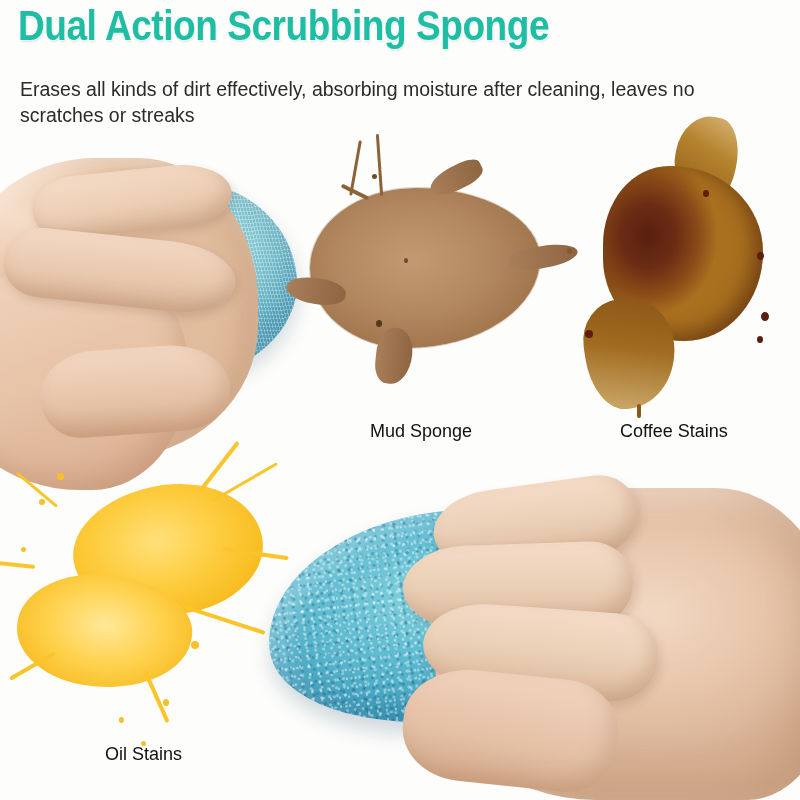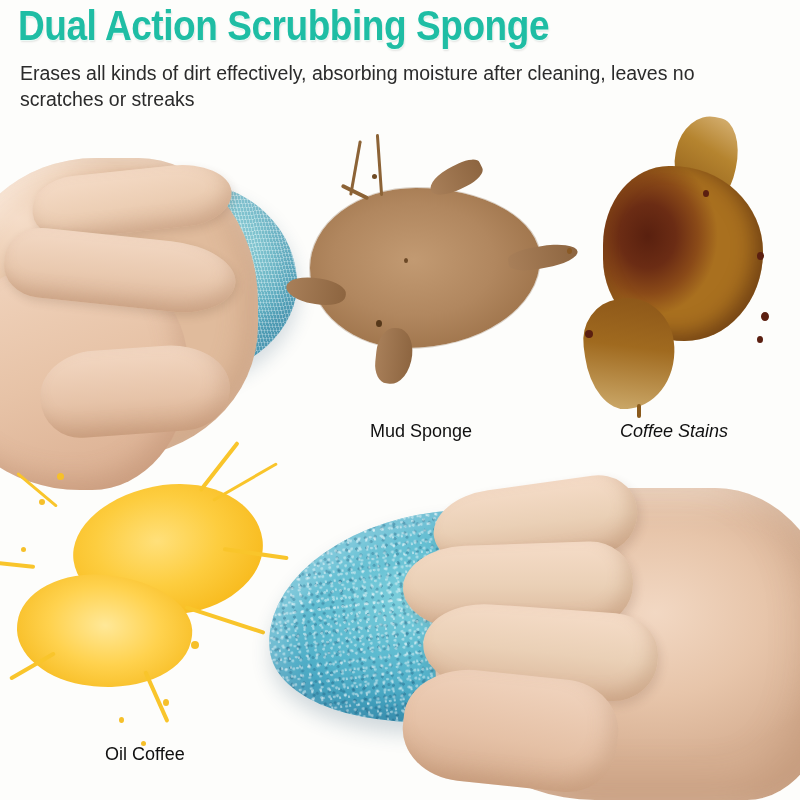--- a/index.html
+++ b/index.html
@@ -21,38 +21,38 @@
     font-size:43px;
     line-height:46px;
     letter-spacing:-0.5px;
     transform:scaleX(0.86);
     transform-origin:left top;
     color:#1fbda4;
     text-shadow:0 1px 0 #e9fbf6, 1px 2px 2px rgba(0,0,0,0.10);
     white-space:nowrap;
   }
   .subhead{
-    position:absolute;left:20px;top:60px;
+    position:absolute;left:20px;top:76px;
     width:760px;
     font-size:19.5px;
     line-height:26px;
     color:#2b2b2b;
     font-weight:400;
   }
 
   
   .caption{
     position:absolute;
     font-size:18px;
     color:#101010;
     font-weight:400;
     white-space:nowrap;
   }
   #cap-mud{left:370px;top:421px;}
-  #cap-coffee{left:620px;top:421px;font-style:italic;}
+  #cap-coffee{left:620px;top:421px;}
   #cap-oil{left:105px;top:744px;}
 
   
   .photo{position:absolute;}
 
   
   #photo-top-sponge{left:-12px;top:140px;width:310px;height:310px;}
 
   
   .hand-top{
@@ -337,15 +337,15 @@
     <div class="pad-bot"></div>
     <div class="hand-bot"></div>
     <div class="fing fing-1"></div>
     <div class="fing fing-2"></div>
     <div class="fing fing-3"></div>
     <div class="thumb-bot"></div>
   </div>
 
   <div class="caption" id="cap-mud">Mud Sponge</div>
   <div class="caption" id="cap-coffee">Coffee Stains</div>
-  <div class="caption" id="cap-oil">Oil Coffee</div>
+  <div class="caption" id="cap-oil">Oil Stains</div>
 
 </div>
 
 </body></html>

